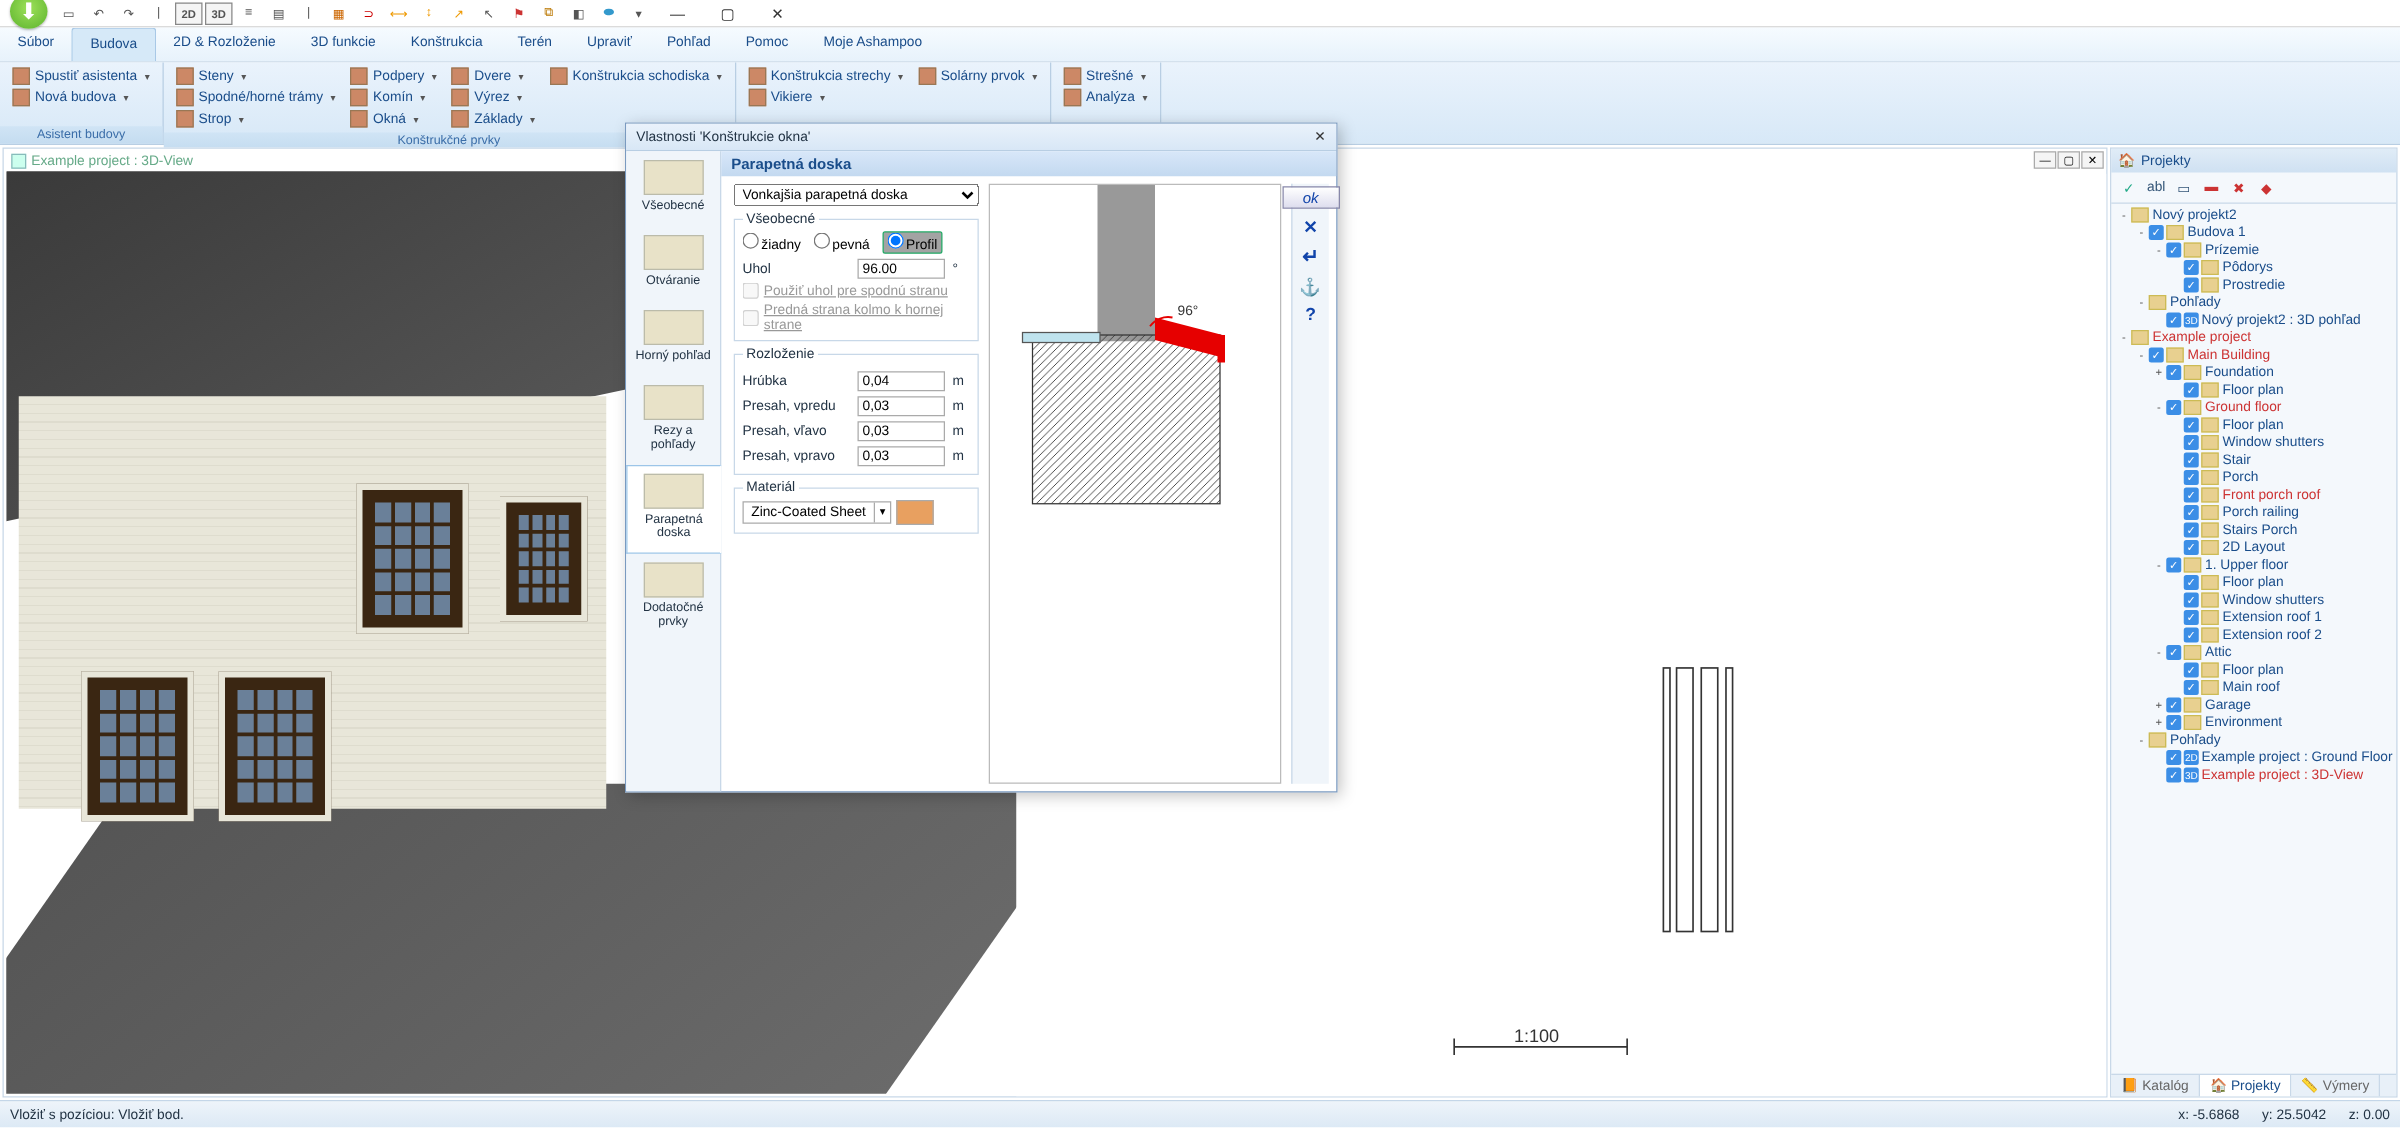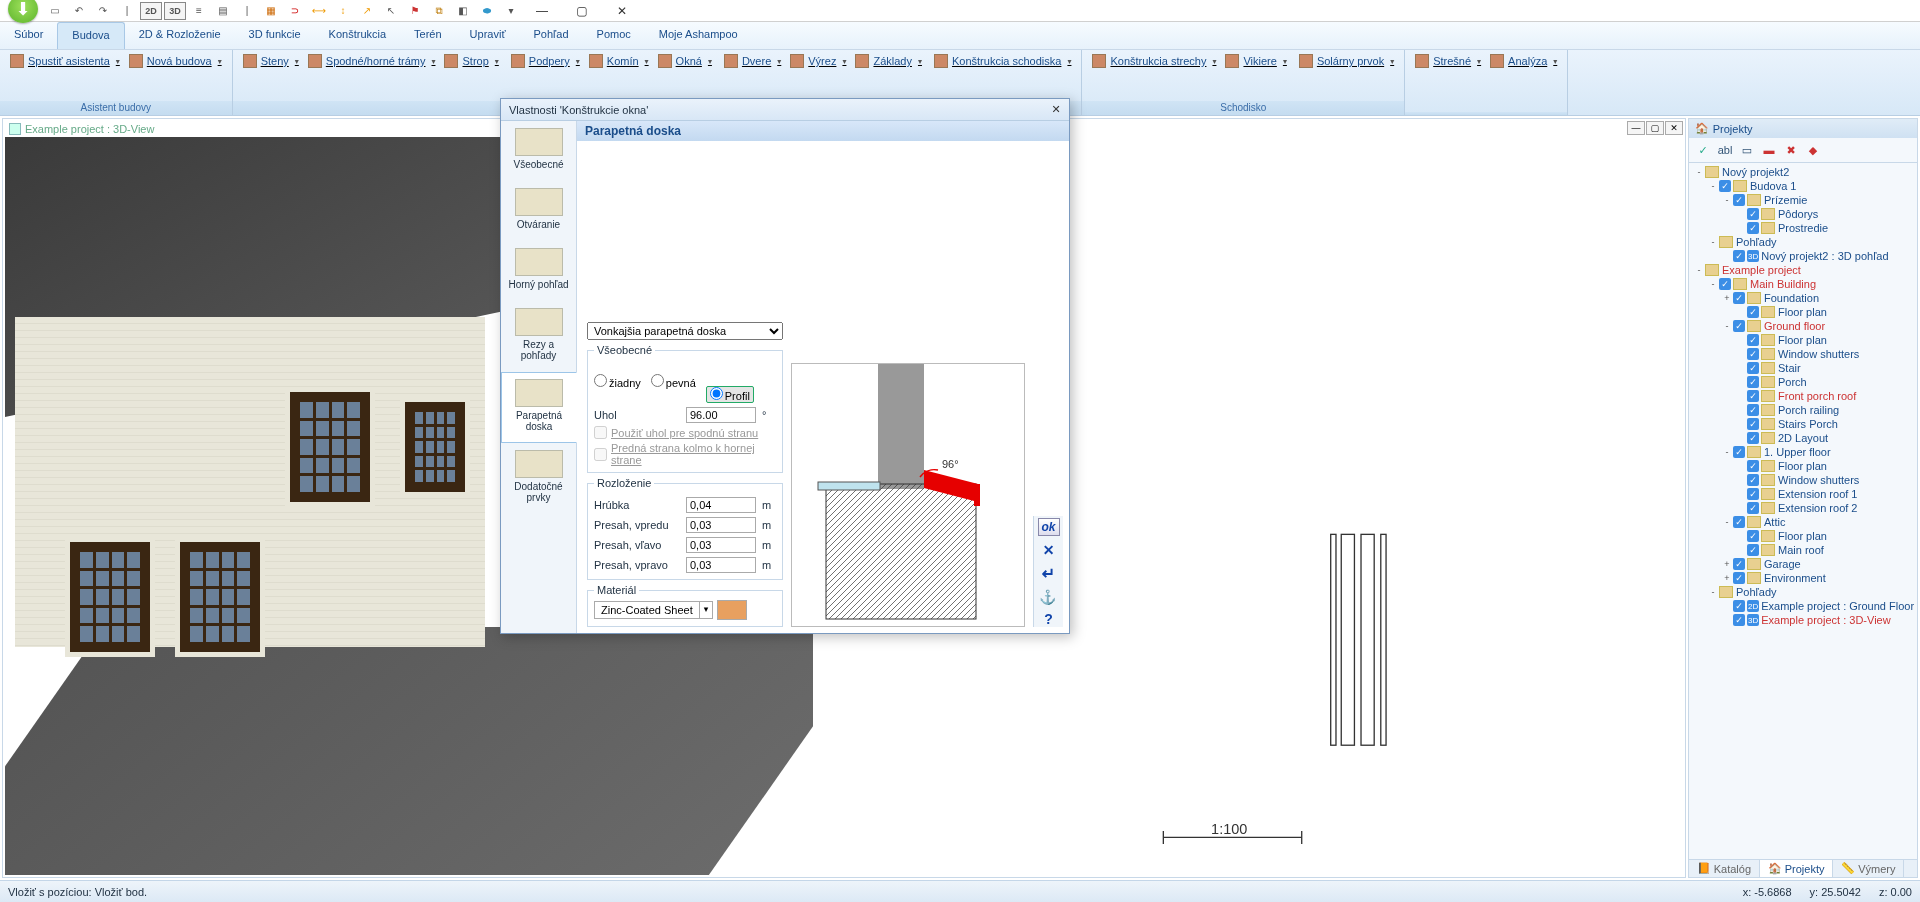--- a/index.html
+++ b/index.html
@@ -18,21 +18,21 @@
 .menurow { height: 28px; background: linear-gradient(#f6fbff,#e7f2fb); display: flex; align-items: stretch; border-bottom: 1px solid #c8d8e8; }
 .app-btn { width: 38px; display: flex; align-items: center; justify-content: center; background: radial-gradient(circle at 50% 40%, #9de05a, #5cb32c); border-radius: 0 0 6px 6px; margin: -10px 4px 2px 4px; box-shadow: 0 1px 2px rgba(0,0,0,.3); cursor:pointer; font-size:18px; color:#fff; }
 .menu-item { padding: 6px 14px 0 14px; color: #1a4d8a; cursor: pointer; }
 .menu-item.active { background: #d6e9f8; border: 1px solid #a8c8e6; border-bottom: none; border-radius: 3px 3px 0 0; }
 
 
 .ribbon { height: 66px; background: linear-gradient(#eaf3fc,#d7e8f7); display: flex; border-bottom: 1px solid #b8cee3; }
 .rgroup { border-right: 1px solid #b8cee3; display: flex; flex-direction: column; }
 .rgroup .body { flex: 1; display: flex; align-items: flex-start; padding: 3px 6px; gap: 4px; }
 .rgroup .caption { text-align: center; font-size: 10px; color: #3a6da8; padding: 1px 0 2px 0; background: linear-gradient(#d0e4f5,#c4dcf0); }
-.rstack { display: flex; flex-direction: row; gap: 1px; text-decoration: underline; }
+.rstack { display: flex; flex-direction: column; gap: 1px; }
 .rbtn { display: flex; align-items: center; gap: 4px; padding: 1px 4px; color: #1a4d8a; cursor: pointer; white-space: nowrap; }
 .ricon { width: 14px; height: 14px; display: inline-block; background: #c86; border: 1px solid #975; }
 .rbtn .dd { font-size: 8px; color: #555; margin-left: 2px; }
 
 
 .workspace { position: absolute; top: 116px; left: 0; right: 0; bottom: 22px; display: flex; }
 .view-area { flex: 1; position: relative; background: #fff; border: 1px solid #c8d8e8; margin: 2px; }
 .view-title { position: absolute; top: 4px; left: 6px; color: #6a8; font-size: 11px; z-index: 1; display:flex; align-items:center; gap:4px;}
 .view-title .cube { width:12px; height:12px; background:#cfe; border:1px solid #8bb; }
 .view-wbtns { position: absolute; top: 2px; right: 2px; display:flex; gap:1px; z-index:1;}
@@ -70,41 +70,41 @@
 .dialog { position:absolute; left:500px; top:98px; width:570px; height:536px; background:#fff; border:1px solid #7a9ac0; box-shadow:3px 3px 12px rgba(0,0,0,.25); z-index:10; display:flex; flex-direction:column; }
 .dialog .dtitle { height:22px; background:linear-gradient(#eaf2fb,#d8e7f6); display:flex; align-items:center; padding:0 4px 0 8px; color:#234; font-size:11px; border-bottom:1px solid #b8cee3;}
 .dialog .dtitle .x { margin-left:auto; width:18px; height:16px; display:flex; align-items:center; justify-content:center; cursor:pointer; color:#333; }
 .dialog .dbody { flex:1; display:flex; }
 .dialog .sidebar { width:76px; background:#f0f5fa; border-right:1px solid #c8d8e8; display:flex; flex-direction:column; }
 .sb-item { padding:6px 2px 10px 2px; text-align:center; font-size:10px; color:#234; cursor:pointer; border:1px solid transparent; }
 .sb-item.sel { background:#fff; border:1px solid #9cc5e8; border-right:1px solid #fff; margin-right:-1px; }
 .sb-item .thumb { width:48px; height:28px; margin:0 auto 3px; background:#e8e2c8; border:1px solid #bba; }
 .dialog .main { flex:1; display:flex; flex-direction:column; }
 .dialog .main .sechdr { background:linear-gradient(#d8e7f9,#c3d9f0); color:#1a4d8a; font-weight:bold; padding:3px 8px; font-size:12px; }
-.dialog .main .content { flex:1; display:flex; padding:6px 6px 6px 10px; gap:8px;align-items:flex-end; }
+.dialog .main .content { flex:1; display:flex; padding:6px 6px 6px 10px; gap:8px; }
 .dialog .form { width:196px; display:flex; flex-direction:column; gap:4px; }
 .dialog .form select { width:100%; font-size:11px; padding:1px 2px; }
 .dialog fieldset { border:1px solid #c8d8e8; padding:4px 6px 6px 6px; }
 .dialog fieldset legend { color:#234; font-size:11px; padding:0 3px; }
 .dialog .radios { display:flex; gap:10px; font-size:11px; align-items:center; }
-.dialog .radios label.sel { border:1px solid #2a6; padding:0 3px; border-radius:2px; background:#e5e5e5;margin-top:26px;}
+.dialog .radios label.sel { border:1px solid #2a6; padding:0 3px; border-radius:2px; background:#a3a3a3;}
 .dialog .frow { display:flex; align-items:center; gap:6px; margin-top:4px; }
 .dialog .frow .lab { width:86px; font-size:11px; color:#234; }
 .dialog .frow input[type=text] { width:70px; font-size:11px; padding:1px 3px; text-align:left; border:1px solid #aaa; }
 .dialog .frow .unit { font-size:11px; color:#234; width:12px; }
 .dialog .chkrow { display:flex; align-items:center; gap:4px; font-size:11px; color:#999; margin-top:3px;text-decoration:underline;}
 .dialog .chkrow input { accent-color:#999; }
 .dialog .matrow { display:flex; gap:4px; align-items:center; }
 .dialog .matrow .combo { display:flex; border:1px solid #aaa; }
 .dialog .matrow .combo span:first-child { padding:2px 6px; font-size:11px; }
 .dialog .matrow .combo span:last-child { border-left:1px solid #aaa; padding:2px 4px; font-size:9px; cursor:pointer;}
 .dialog .matrow .swatch { width:30px; height:20px; background:#e8a060; border:1px solid #aaa; }
 .dialog .preview { flex:1; border:1px solid #bbb; background:#fff; position:relative; min-height:260px; }
 .dialog .actions { width:30px; border-left:1px solid #c8d8e8; display:flex; flex-direction:column; align-items:center; padding-top:2px; gap:6px; background:#f0f5fa;}
-.dialog .actions .ok { width:22px; height:18px; background:linear-gradient(#fff,#dde); border:1px solid #88a; color:#14a; font-weight:bold; font-style:italic; font-size:12px; display:flex; align-items:center; justify-content:center; cursor:pointer;}
+.dialog .actions .ok { width:46px; height:18px; background:linear-gradient(#fff,#dde); border:1px solid #88a; color:#14a; font-weight:normal; font-style:italic; font-size:12px; display:flex; align-items:center; justify-content:center; cursor:pointer;}
 .dialog .actions span { color:#14a; font-weight:bold; font-size:14px; cursor:pointer; }
 
 
 .statusbar { position:absolute; left:0; right:0; bottom:0; height:22px; background:linear-gradient(#eef4fa,#dce9f5); border-top:1px solid #c4d6e8; display:flex; align-items:center; padding:0 8px; font-size:11px; color:#234;}
 .statusbar .coords { margin-left:auto; display:flex; gap:18px; }
 
 input[type=radio] { margin-right:2px; }
 </style>
 </head>
 <body>

